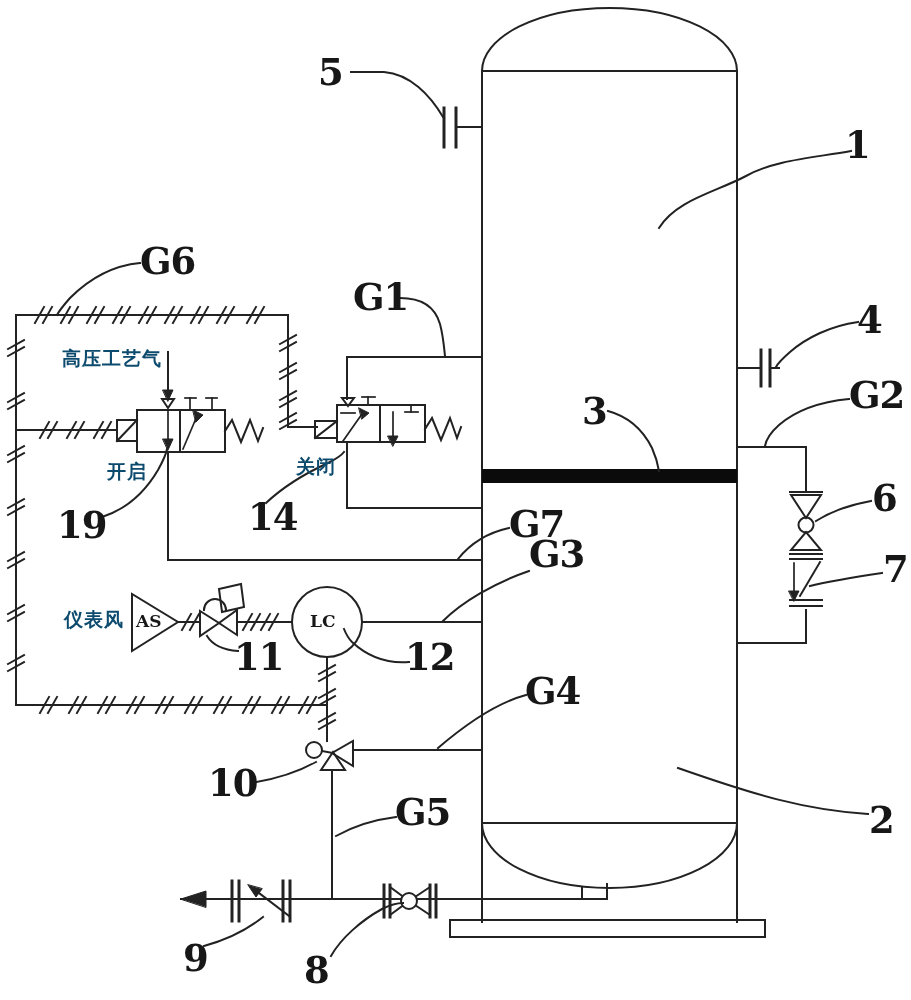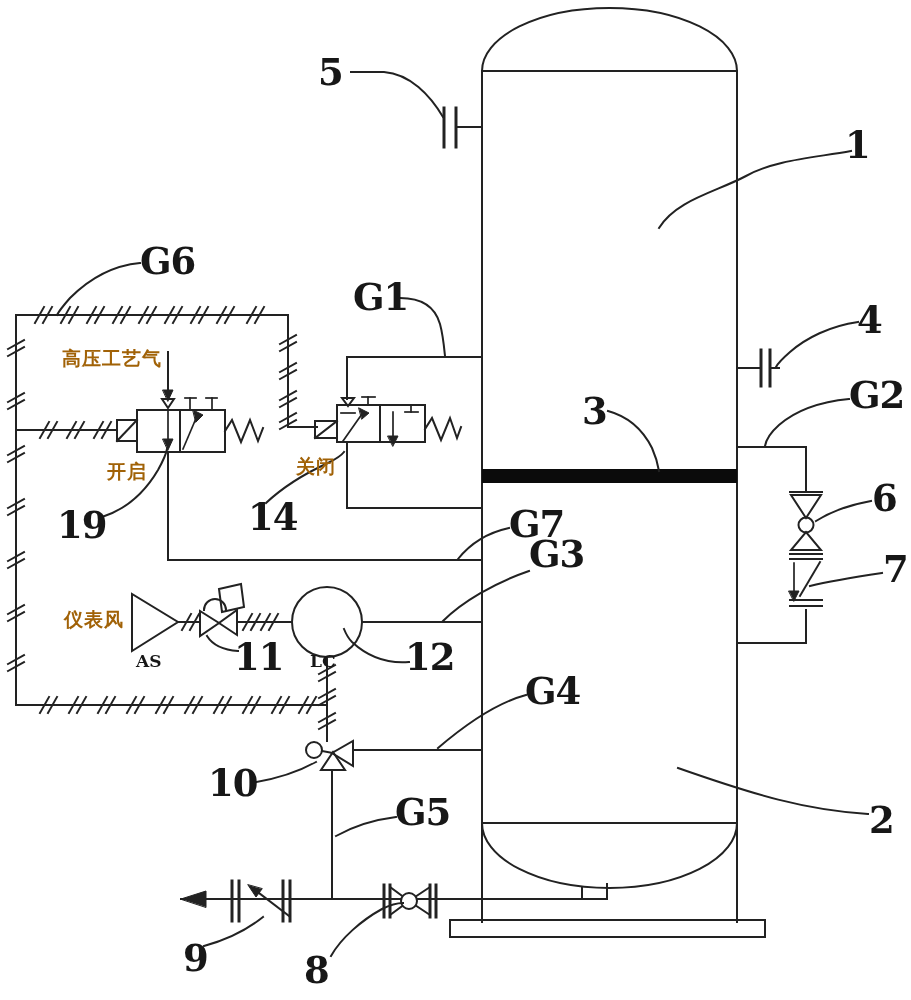--- a/index.html
+++ b/index.html
@@ -16,25 +16,25 @@
   .art .fillink{fill:#222;stroke:#222;stroke-width:1;}
   .art .band{fill:#0b0b0b;stroke:#0b0b0b;}
   .art .whitefill{fill:#ffffff;}
   .art .tick{stroke-width:1.6;}
   .lbl{
     position:absolute;font-family:"DejaVu Serif",serif;font-weight:bold;
     font-size:37px;line-height:1;color:#171717;letter-spacing:-1px;white-space:nowrap;
   }
   .cjk{
     position:absolute;font-family:"DejaVu Sans",sans-serif;font-weight:bold;
-    font-size:19px;line-height:1;color:#a16207;letter-spacing:1px;white-space:nowrap;
+    font-size:19px;line-height:1;color:#0c4a6e;letter-spacing:1px;white-space:nowrap;
   }
   .tag{
     position:absolute;font-family:"DejaVu Serif",serif;font-weight:bold;
-    font-size:17px;line-height:1;color:#171717;white-space:nowrap;margin-top:40px;
+    font-size:17px;line-height:1;color:#171717;white-space:nowrap;
   }
 </style>
 </head>
 <body>
 
 <div class="stage">
 
 <svg class="art" width="911" height="1000" viewBox="0 0 911 1000">
   <defs>
     <g id="tkh">

